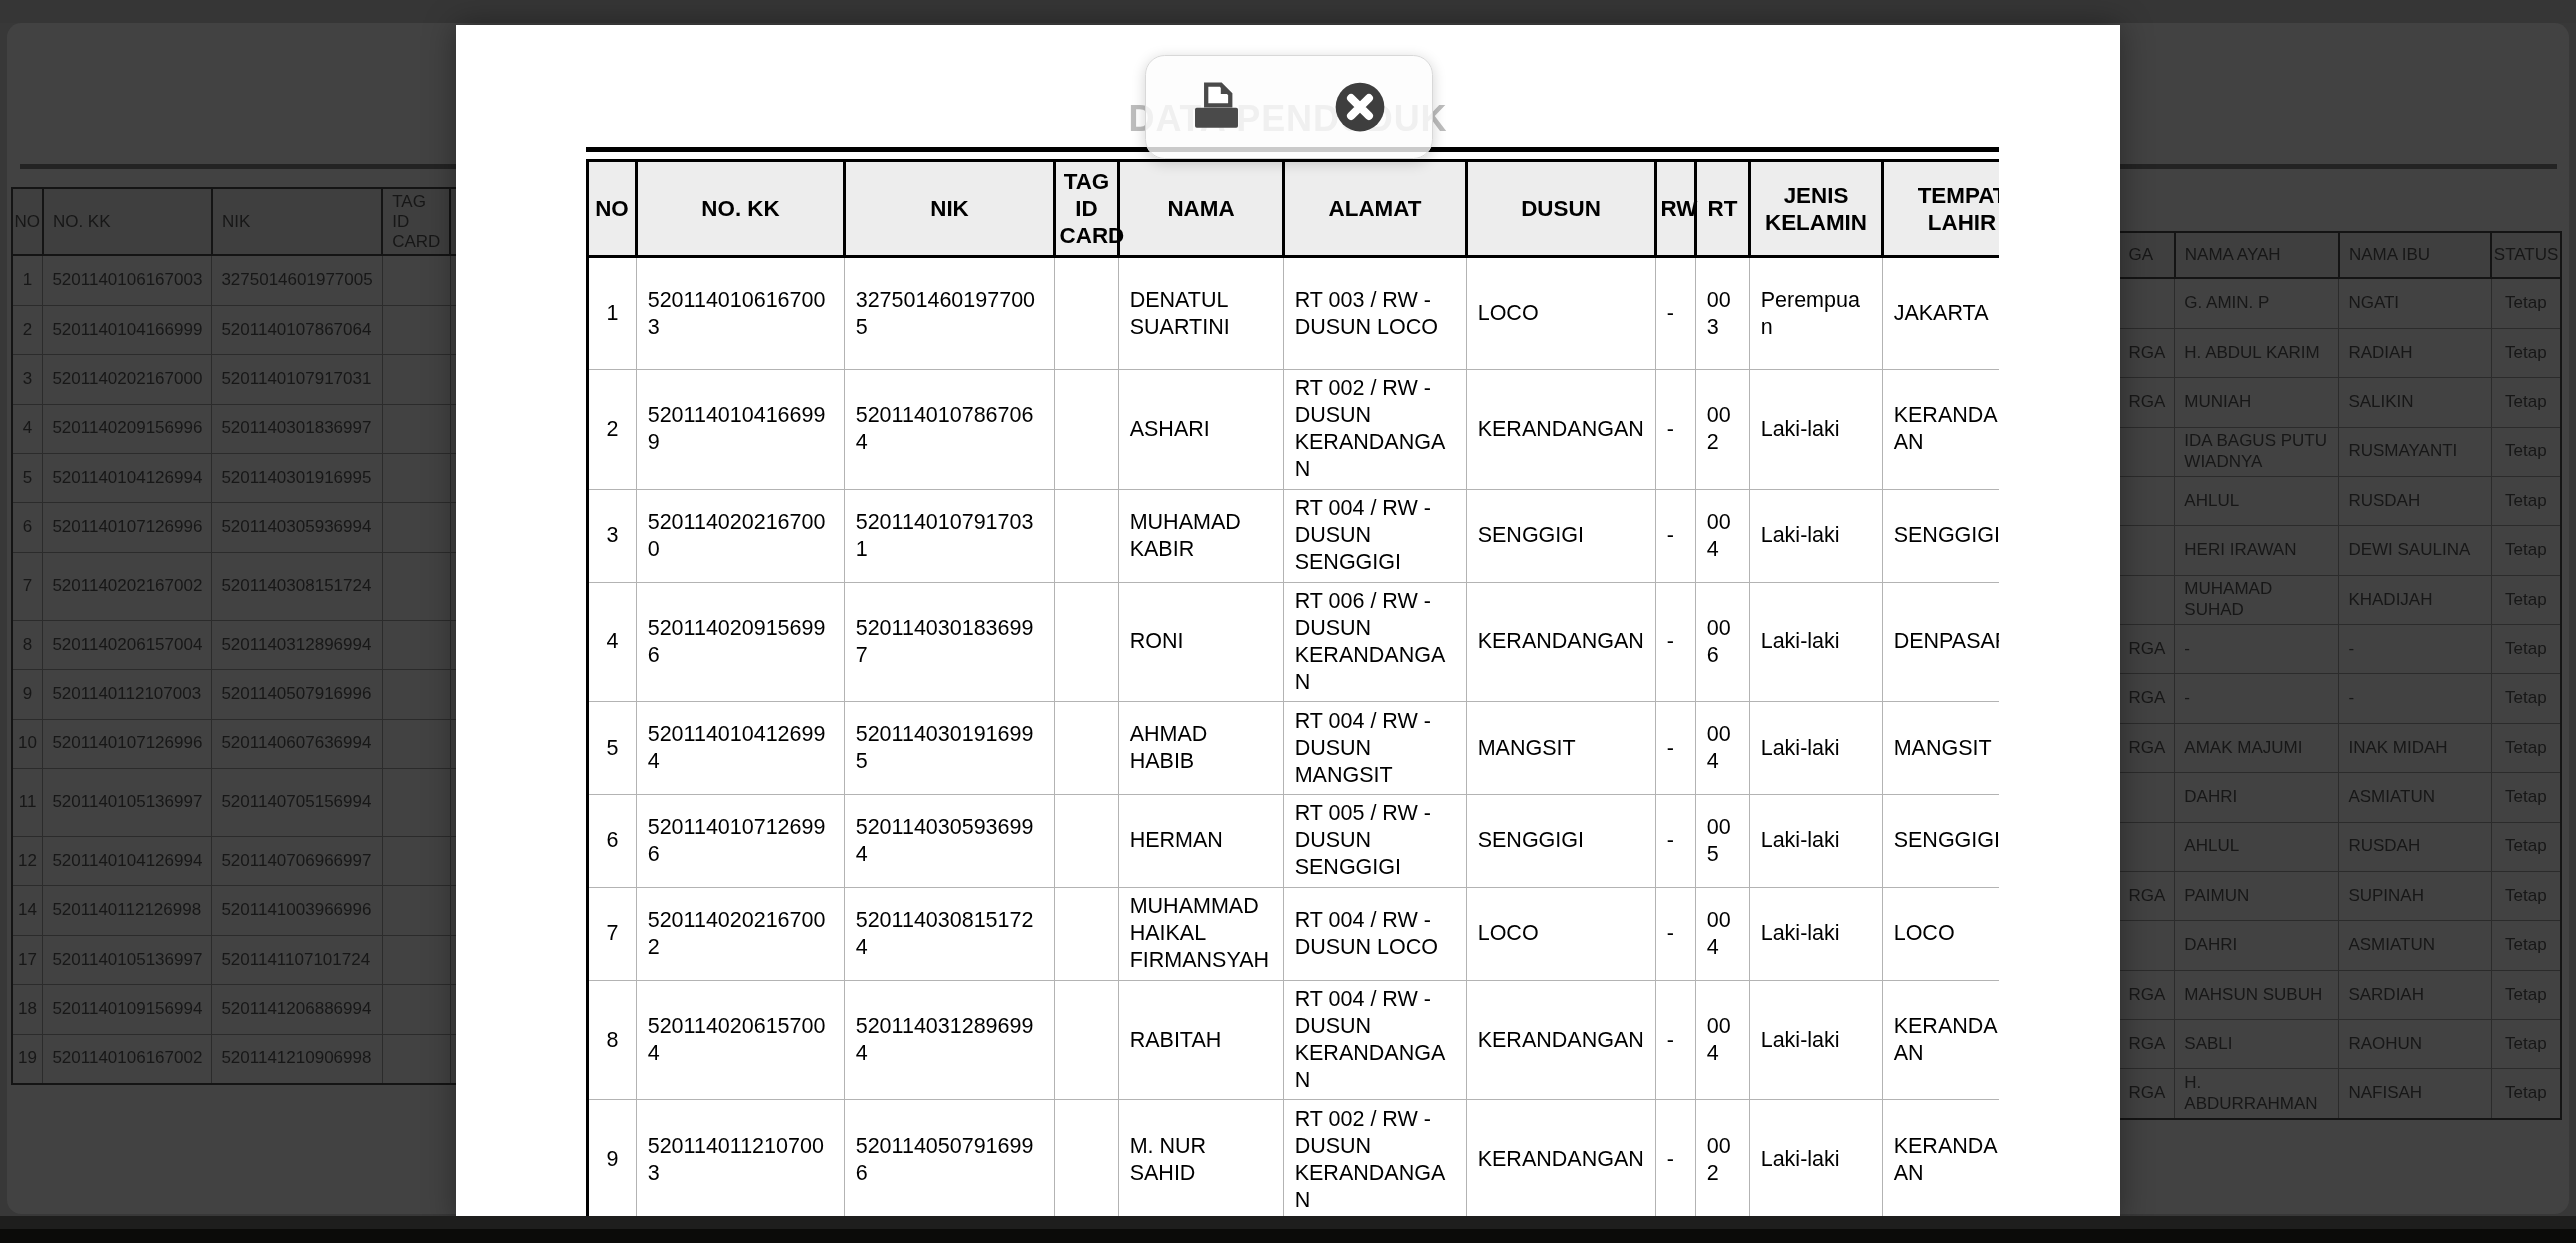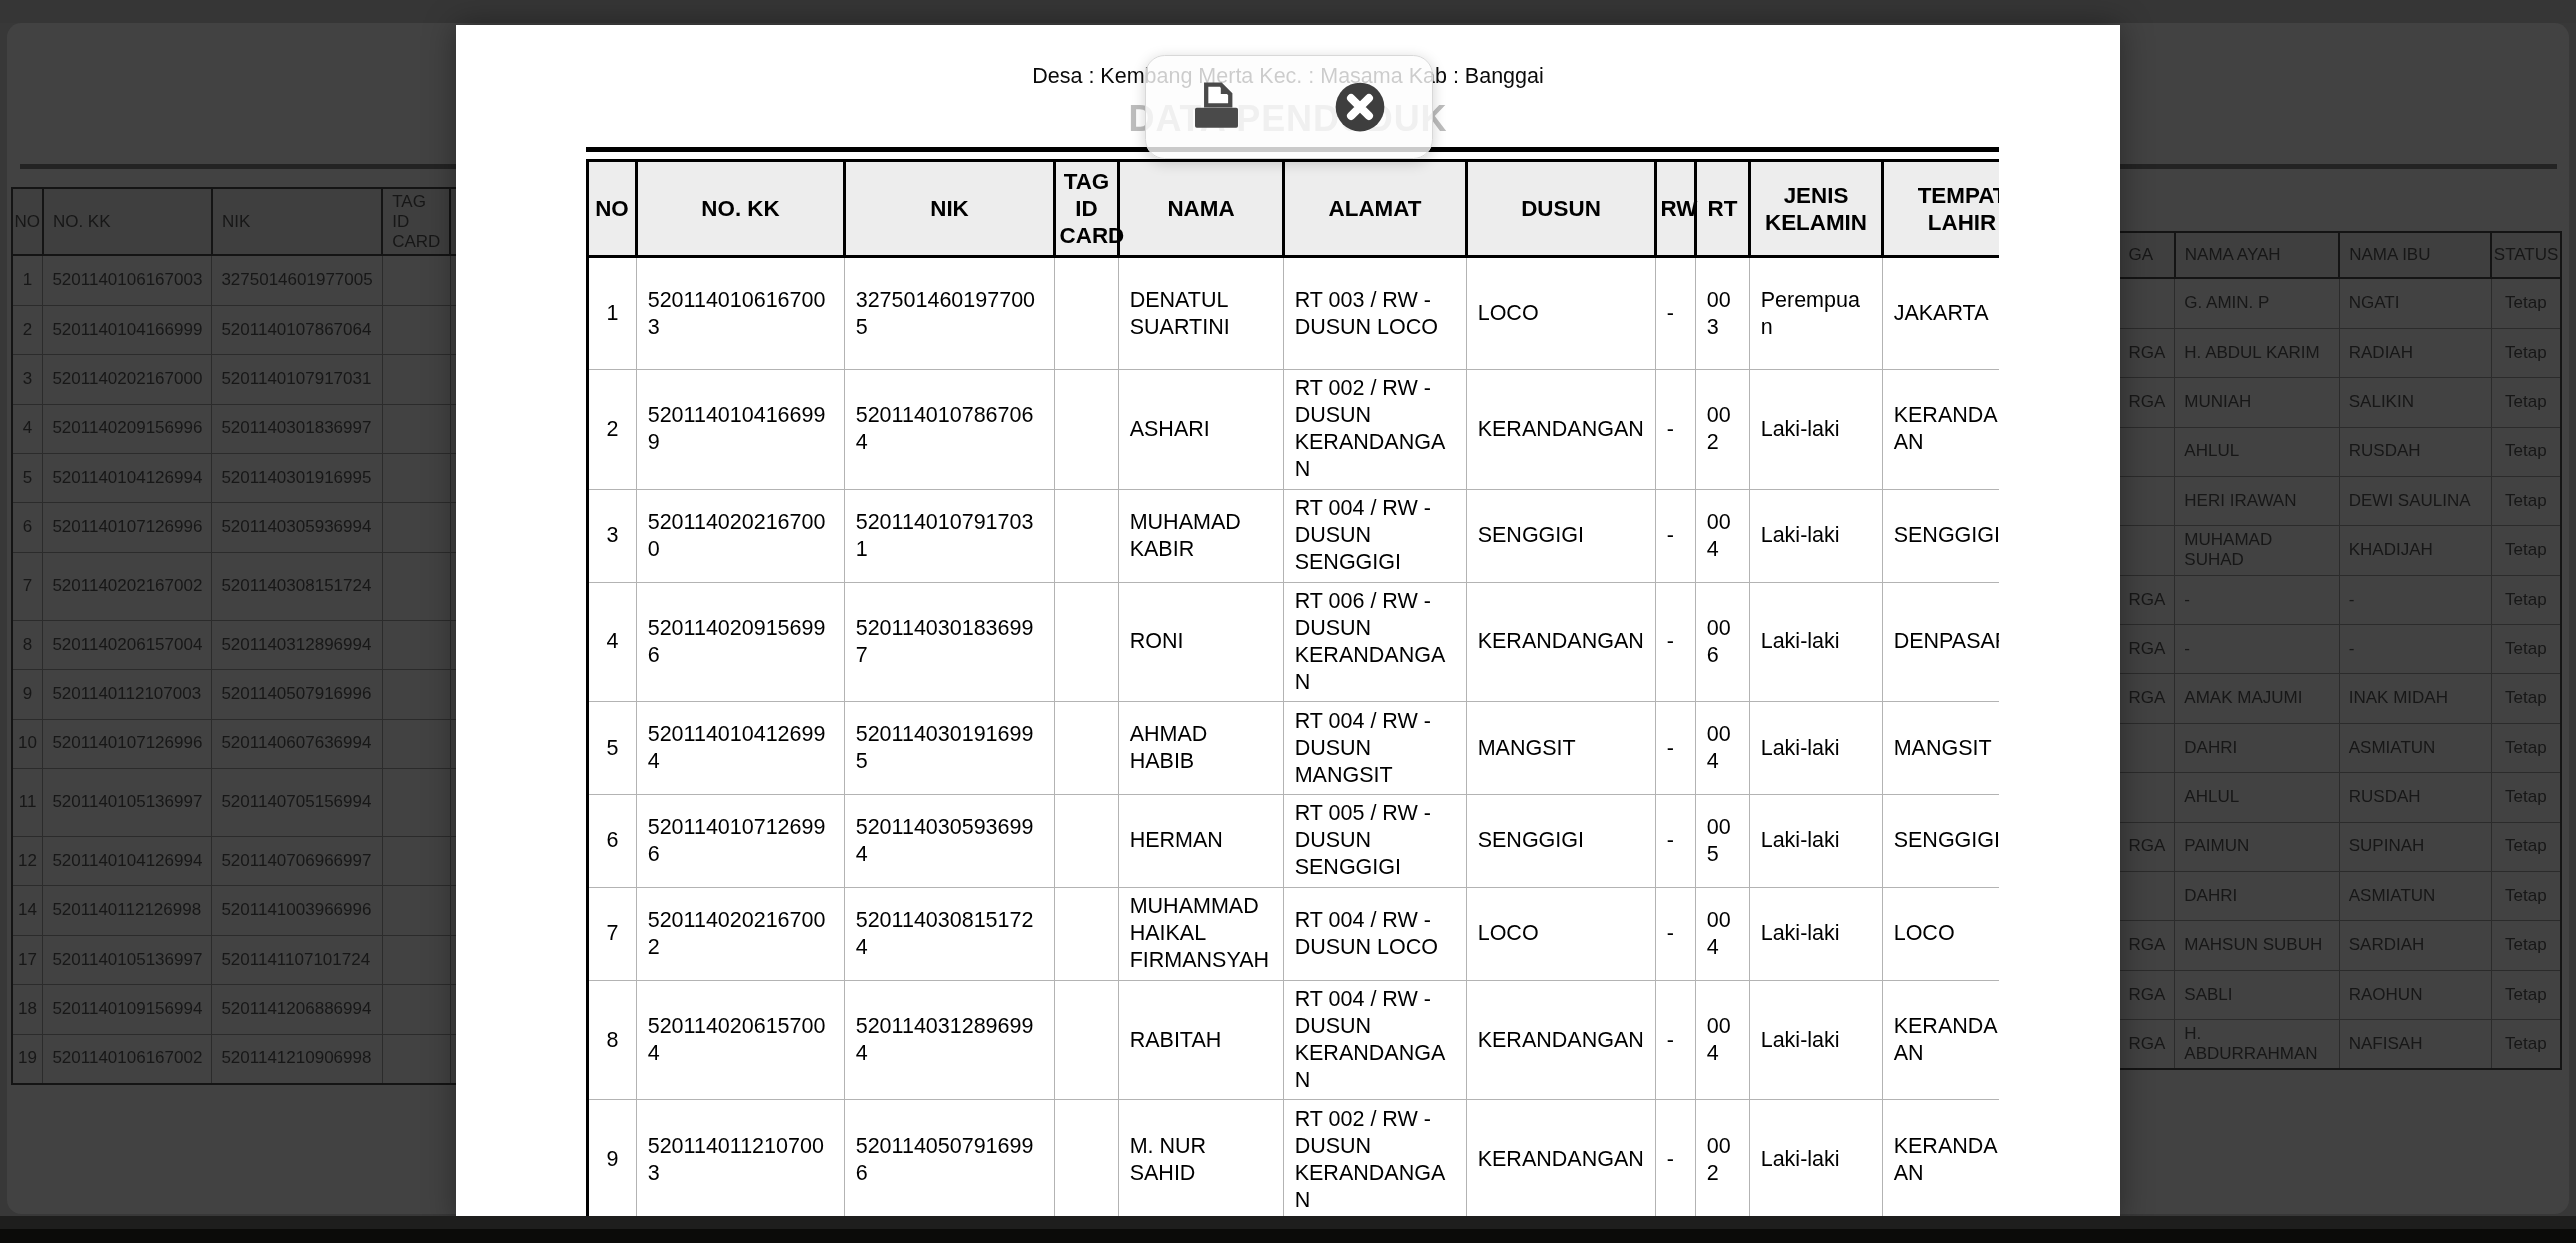--- a/index.html
+++ b/index.html
@@ -250,20 +250,26 @@
             <td class="center">Tetap</td>
           </tr>
           <tr>
             <td>RGA</td>
             <td>MUNIAH</td>
             <td>SALIKIN</td>
             <td class="center">Tetap</td>
           </tr>
           <tr>
             <td></td>
+            <td>IDA BAGUS PUTU WIADNYA</td>
+            <td>RUSMAYANTI</td>
+            <td class="center">Tetap</td>
+          </tr>
+          <tr>
+            <td></td>
             <td>AHLUL</td>
             <td>RUSDAH</td>
             <td class="center">Tetap</td>
           </tr>
           <tr>
             <td></td>
             <td>HERI IRAWAN</td>
             <td>DEWI SAULINA</td>
             <td class="center">Tetap</td>
           </tr>
@@ -332,21 +338,20 @@
             <td>H. ABDURRAHMAN</td>
             <td>NAFISAH</td>
             <td class="center">Tetap</td>
           </tr>
         </tbody>
       </table>
   </div>
 </div>
 
 <div class="modal">
-  <div class="modal-title">Desa : Kembang Merta Kec. : Masama Kab : Banggai</div>
   <div class="watermark">DATA PENDUDUK</div>
   <div class="modal-hr"></div>
 
   <div class="table-clip">
     <table class="mt" id="modal-table">
         <colgroup>
           <col style="width: 49px;">
           <col style="width: 208px;">
           <col style="width: 210px;">
           <col style="width: 64px;">

